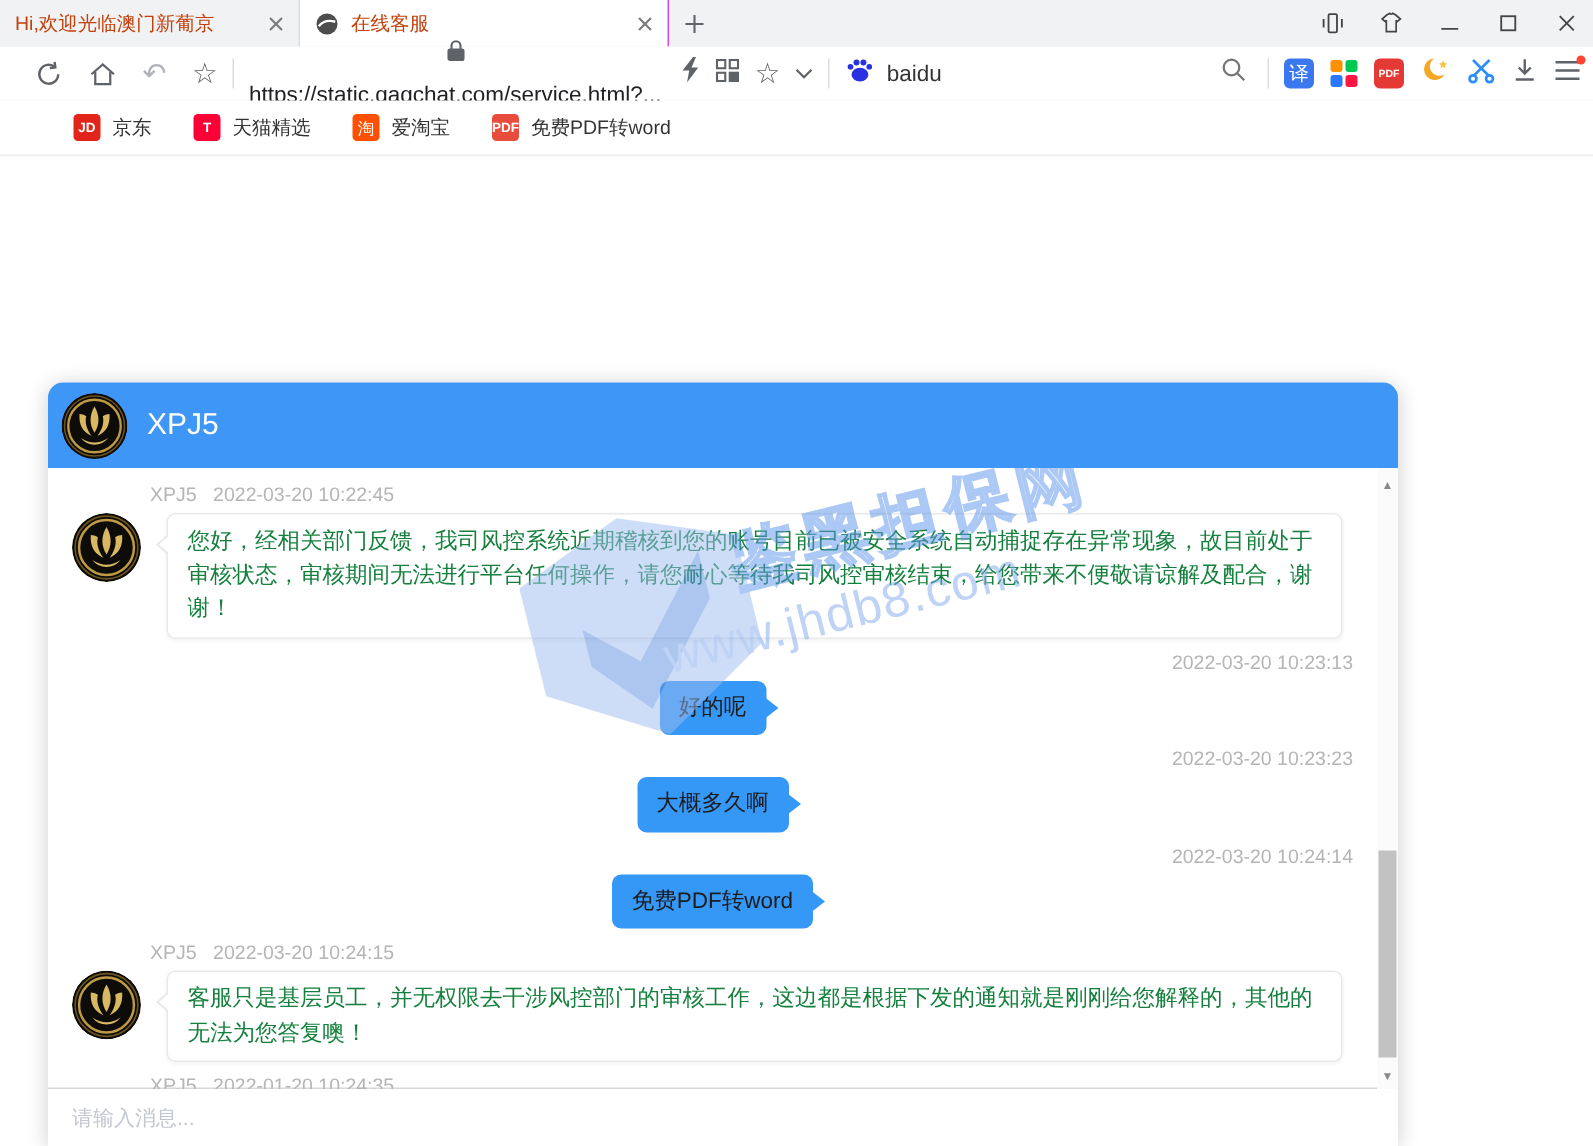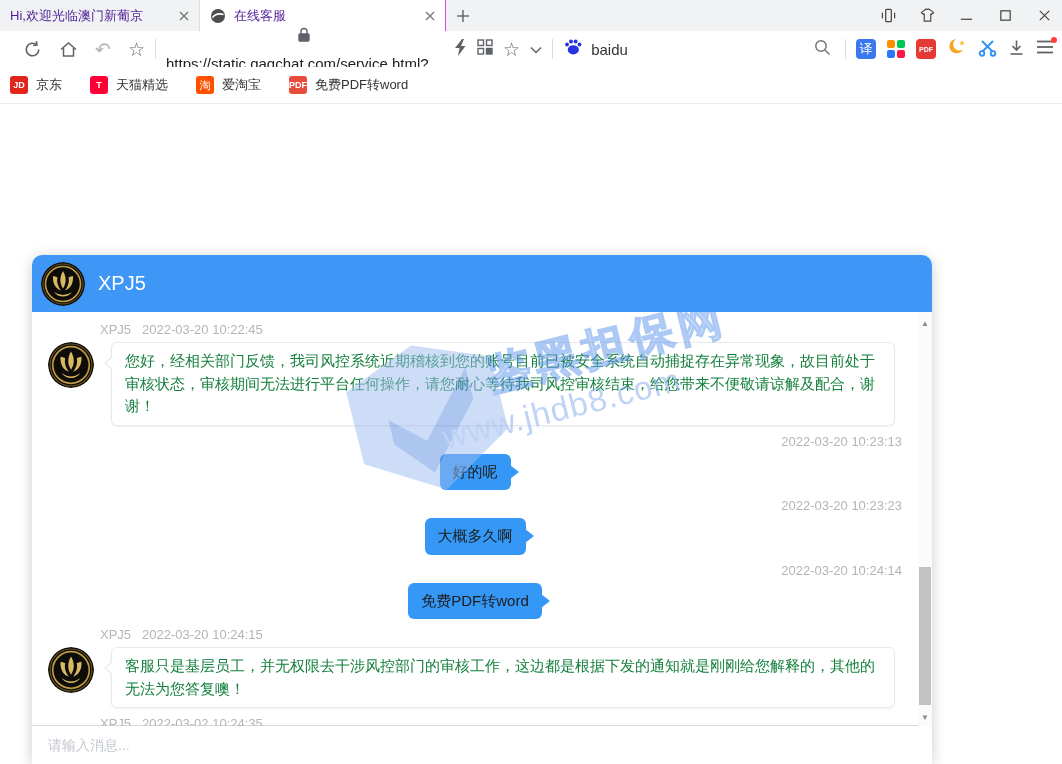--- a/index.html
+++ b/index.html
@@ -2,21 +2,21 @@
 <html><head>
 <meta charset="utf-8">
 <style>
   html,body{margin:0;padding:0;background:#fff;}
   body{width:1062px;height:764px;overflow:hidden;font-family:"Liberation Sans","DejaVu Sans",sans-serif;position:relative;}
   .screen{position:absolute;inset:0;}
 
   
   .tabbar{position:absolute;top:0;left:0;right:0;height:31px;background:#f1f2f3;display:flex;align-items:stretch;border-bottom:1px solid #e3e3e3;}
   .tab{display:flex;align-items:center;gap:8px;padding:0 10px;width:200px;box-sizing:border-box;border-right:1px solid #dcdcdc;cursor:pointer;}
-  .tab .tab-title{font-size:13px;color:#4c1d95;white-space:nowrap;overflow:hidden;text-overflow:clip;flex:1;}
+  .tab .tab-title{font-size:13px;color:#c2410c;white-space:nowrap;overflow:hidden;text-overflow:clip;flex:1;}
   .tab.active{background:#fff;width:246px;border-right:1px solid #d946ef;}
   .xicon{width:10px;height:10px;flex:none;}
   .xicon line{stroke:#7a7a7a;stroke-width:1.4;}
   .favicon{width:16px;height:16px;flex:none;display:inline-flex;}
   .newtab{width:34px;display:flex;align-items:center;justify-content:center;cursor:pointer;}
   .wincontrols{position:absolute;right:10px;top:0;height:31px;display:flex;align-items:center;gap:24px;}
   .wicon{width:15px;height:15px;display:inline-flex;}
   .wicon svg{width:100%;height:100%;}
 
   
@@ -261,21 +261,21 @@
             <line x1="1" y1="2.5" x2="17" y2="2.5"></line>
             <line x1="1" y1="8" x2="17" y2="8"></line>
             <line x1="1" y1="13.5" x2="17" y2="13.5"></line>
           </svg>
       </span>
     </div>
   </div>
 
   <div class="bookmarks">
       <div class="bmitem">
-        <span class="bmicon" style="background: rgb(225, 37, 27);">JD</span>
+        <span class="bmicon" style="background: rgb(225, 37, 27); margin-left: 39px;">JD</span>
         <span class="bmlabel">京东</span>
       </div>
       <div class="bmitem">
         <span class="bmicon" style="background: rgb(255, 0, 54);">T</span>
         <span class="bmlabel">天猫精选</span>
       </div>
       <div class="bmitem">
         <span class="bmicon cn" style="background: rgb(255, 80, 0);">淘</span>
         <span class="bmlabel">爱淘宝</span>
       </div>
@@ -363,21 +363,21 @@
     <path d="M32 14 C32.5 21 30 26 24 28.5 C27.5 24 28.5 19 27.5 15.5 C29 14.5 30.5 14 32 14 Z" fill="#d9b862"></path>
     <path d="M13 30 Q22 36 31 30 Q27.5 34.5 22 34.5 Q16.5 34.5 13 30 Z" fill="#d9b862"></path>
   </svg>
 </div>
                 <div class="bubble">客服只是基层员工，并无权限去干涉风控部门的审核工作，这边都是根据下发的通知就是刚刚给您解释的，其他的无法为您答复噢！</div>
               </div>
             </div>
             <div class="msg left">
               <div class="meta">
                 <span>XPJ5</span>
-                <span>2022-03-02 10:24:35</span>
+                <span>2022-01-20 10:24:35</span>
               </div>
             </div>
           </div>
         <div class="watermark">
           <svg class="wm-logo" viewBox="0 0 120 105">
             <polygon points="10,20 60,0 110,20 110,70 60,100 10,70" fill="#9dbcf0"></polygon>
             <path d="M33,45 L55,65 L92,23 L92,45 L55,87 L33,62 Z" fill="#5d8fe0"></path>
           </svg>
           <div class="wm-cn">鉴黑担保网</div>
           <div class="wm-url">www.jhdb8.com</div>

